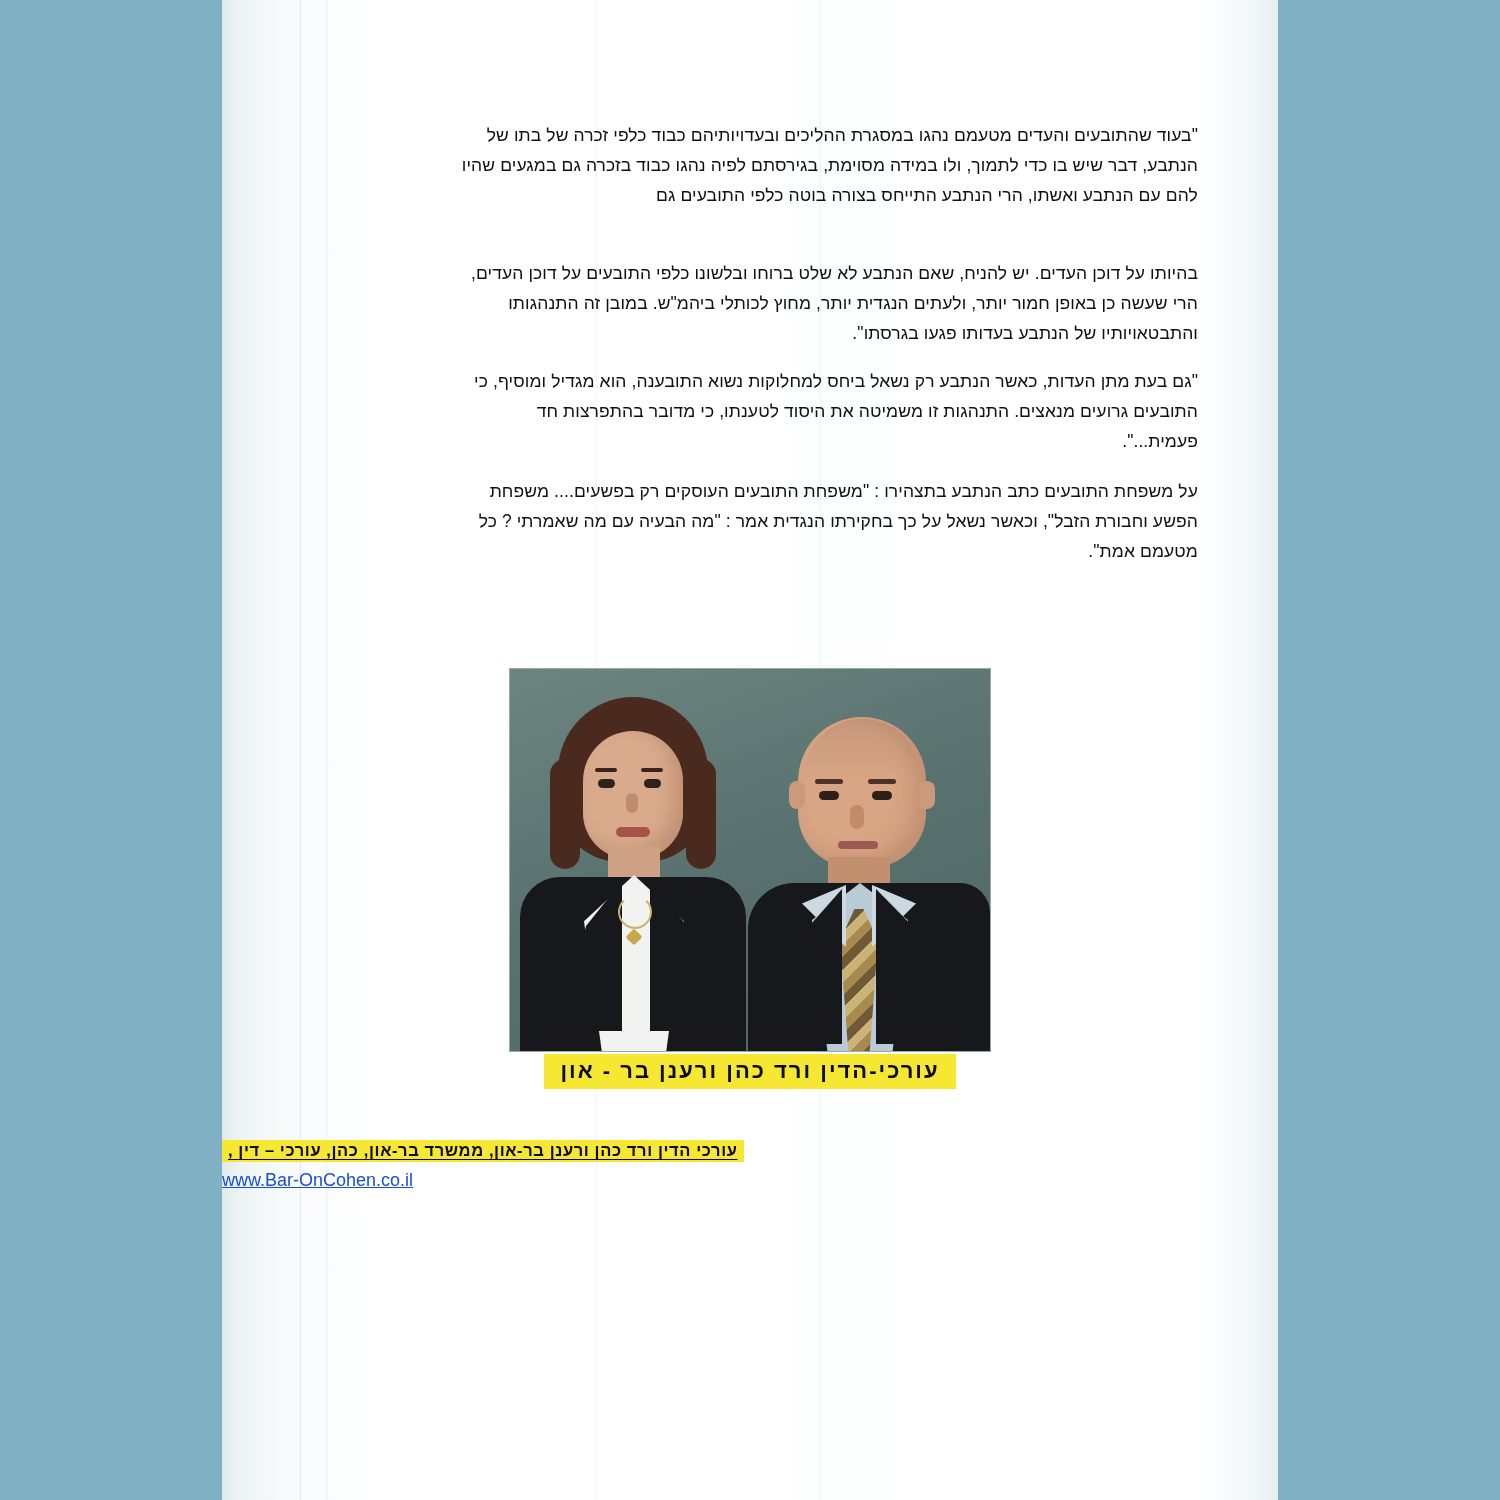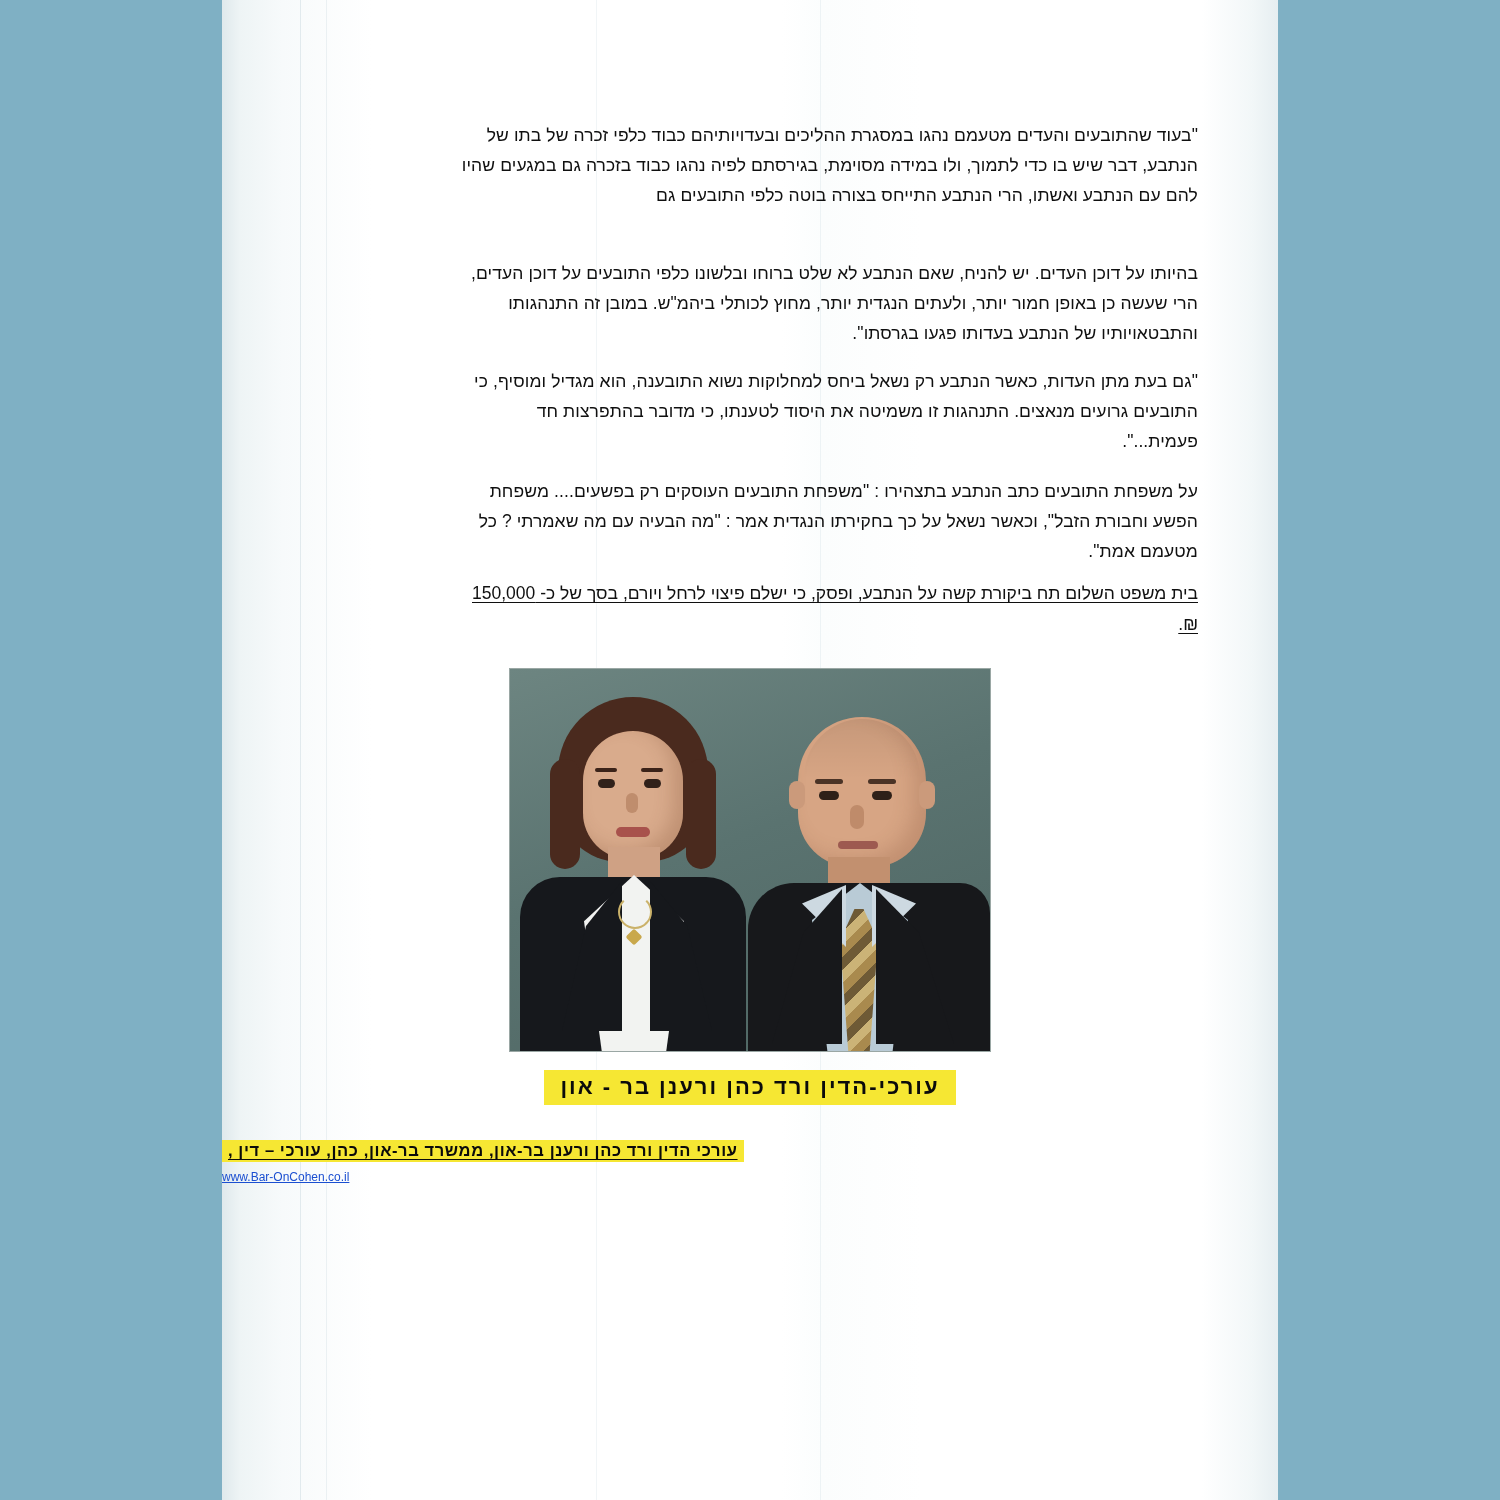--- a/index.html
+++ b/index.html
@@ -393,21 +393,21 @@
     left: 366px;
     top: 220px;
     width: 78px;
     height: 155px;
     background: #17181b;
     clip-path: polygon(0 0, 55% 28%, 100% 100%, 0 100%);
   }
 
   
   #photo-caption {
-    margin-top: 18px;
+    margin-top: 2px;
     background: #f6e733;
     color: #0b0b0b;
     font-size: 22px;
     font-weight: bold;
     letter-spacing: 2px;
     padding: 4px 16px 5px 16px;
     direction: rtl;
     font-family: "Liberation Sans", sans-serif;
   }
 
@@ -425,21 +425,21 @@
     color: #0b0b0b;
     font-size: 16.5px;
     font-weight: bold;
     letter-spacing: 0.6px;
     text-decoration: underline;
     text-underline-offset: 3px;
     padding: 1px 6px 2px 6px;
   }
   #footer-url {
     margin-top: 8px;
-    font-size: 12px;
+    font-size: 18px;
     color: #1b4fd1;
     text-decoration: underline;
     direction: ltr;
   }
 </style>
 </head>
 <body>
 
 <div id="page-sheet">
   <div class="scanband" style="left:78px;"></div>
@@ -447,21 +447,20 @@
   <div class="scanband" style="left:374px; background:rgba(120,160,175,0.10);"></div>
   <div class="scanband" style="left:598px; background:rgba(120,160,175,0.10);"></div>
 
   <div id="doc-body">
 
     <div class="para p1">"בעוד שהתובעים והעדים מטעמם נהגו במסגרת ההליכים ובעדויותיהם כבוד כלפי זכרה של בתו של הנתבע, דבר שיש בו כדי לתמוך, ולו במידה מסוימת, בגירסתם לפיה נהגו כבוד בזכרה גם במגעים שהיו להם עם הנתבע ואשתו, הרי הנתבע התייחס בצורה בוטה כלפי התובעים גם</div>
     <div class="para p2">בהיותו על דוכן העדים. יש להניח, שאם הנתבע לא שלט ברוחו ובלשונו כלפי התובעים על דוכן העדים, הרי שעשה כן באופן חמור יותר, ולעתים הנגדית יותר, מחוץ לכותלי ביהמ"ש. במובן זה התנהגותו והתבטאויותיו של הנתבע בעדותו פגעו בגרסתו".</div>
     <div class="para p3">"גם בעת מתן העדות, כאשר הנתבע רק נשאל ביחס למחלוקות נשוא התובענה, הוא מגדיל ומוסיף, כי התובעים גרועים מנאצים. התנהגות זו משמיטה את היסוד לטענתו, כי מדובר בהתפרצות חד פעמית...".</div>
     <div class="para p4">על משפחת התובעים כתב הנתבע בתצהירו : "משפחת התובעים העוסקים רק בפשעים.... משפחת הפשע וחבורת הזבל", וכאשר נשאל על כך בחקירתו הנגדית אמר : "מה הבעיה עם מה שאמרתי ? כל מטעמם אמת".</div>
 
-    <div class="p-underline">בית משפט השלום תח ביקורת קשה על הנתבע, ופסק, כי ישלם פיצוי לרחל ויורם, בסך של כ- 150,000 ₪.</div>
 
     <div id="photo-block">
       <div id="photo-frame">
         <div class="wall"></div>
 
         <div class="w-hair"></div>
         <div class="w-face"></div>
         <div class="w-brow l"></div>
         <div class="w-brow r"></div>
         <div class="w-eye l"></div>

